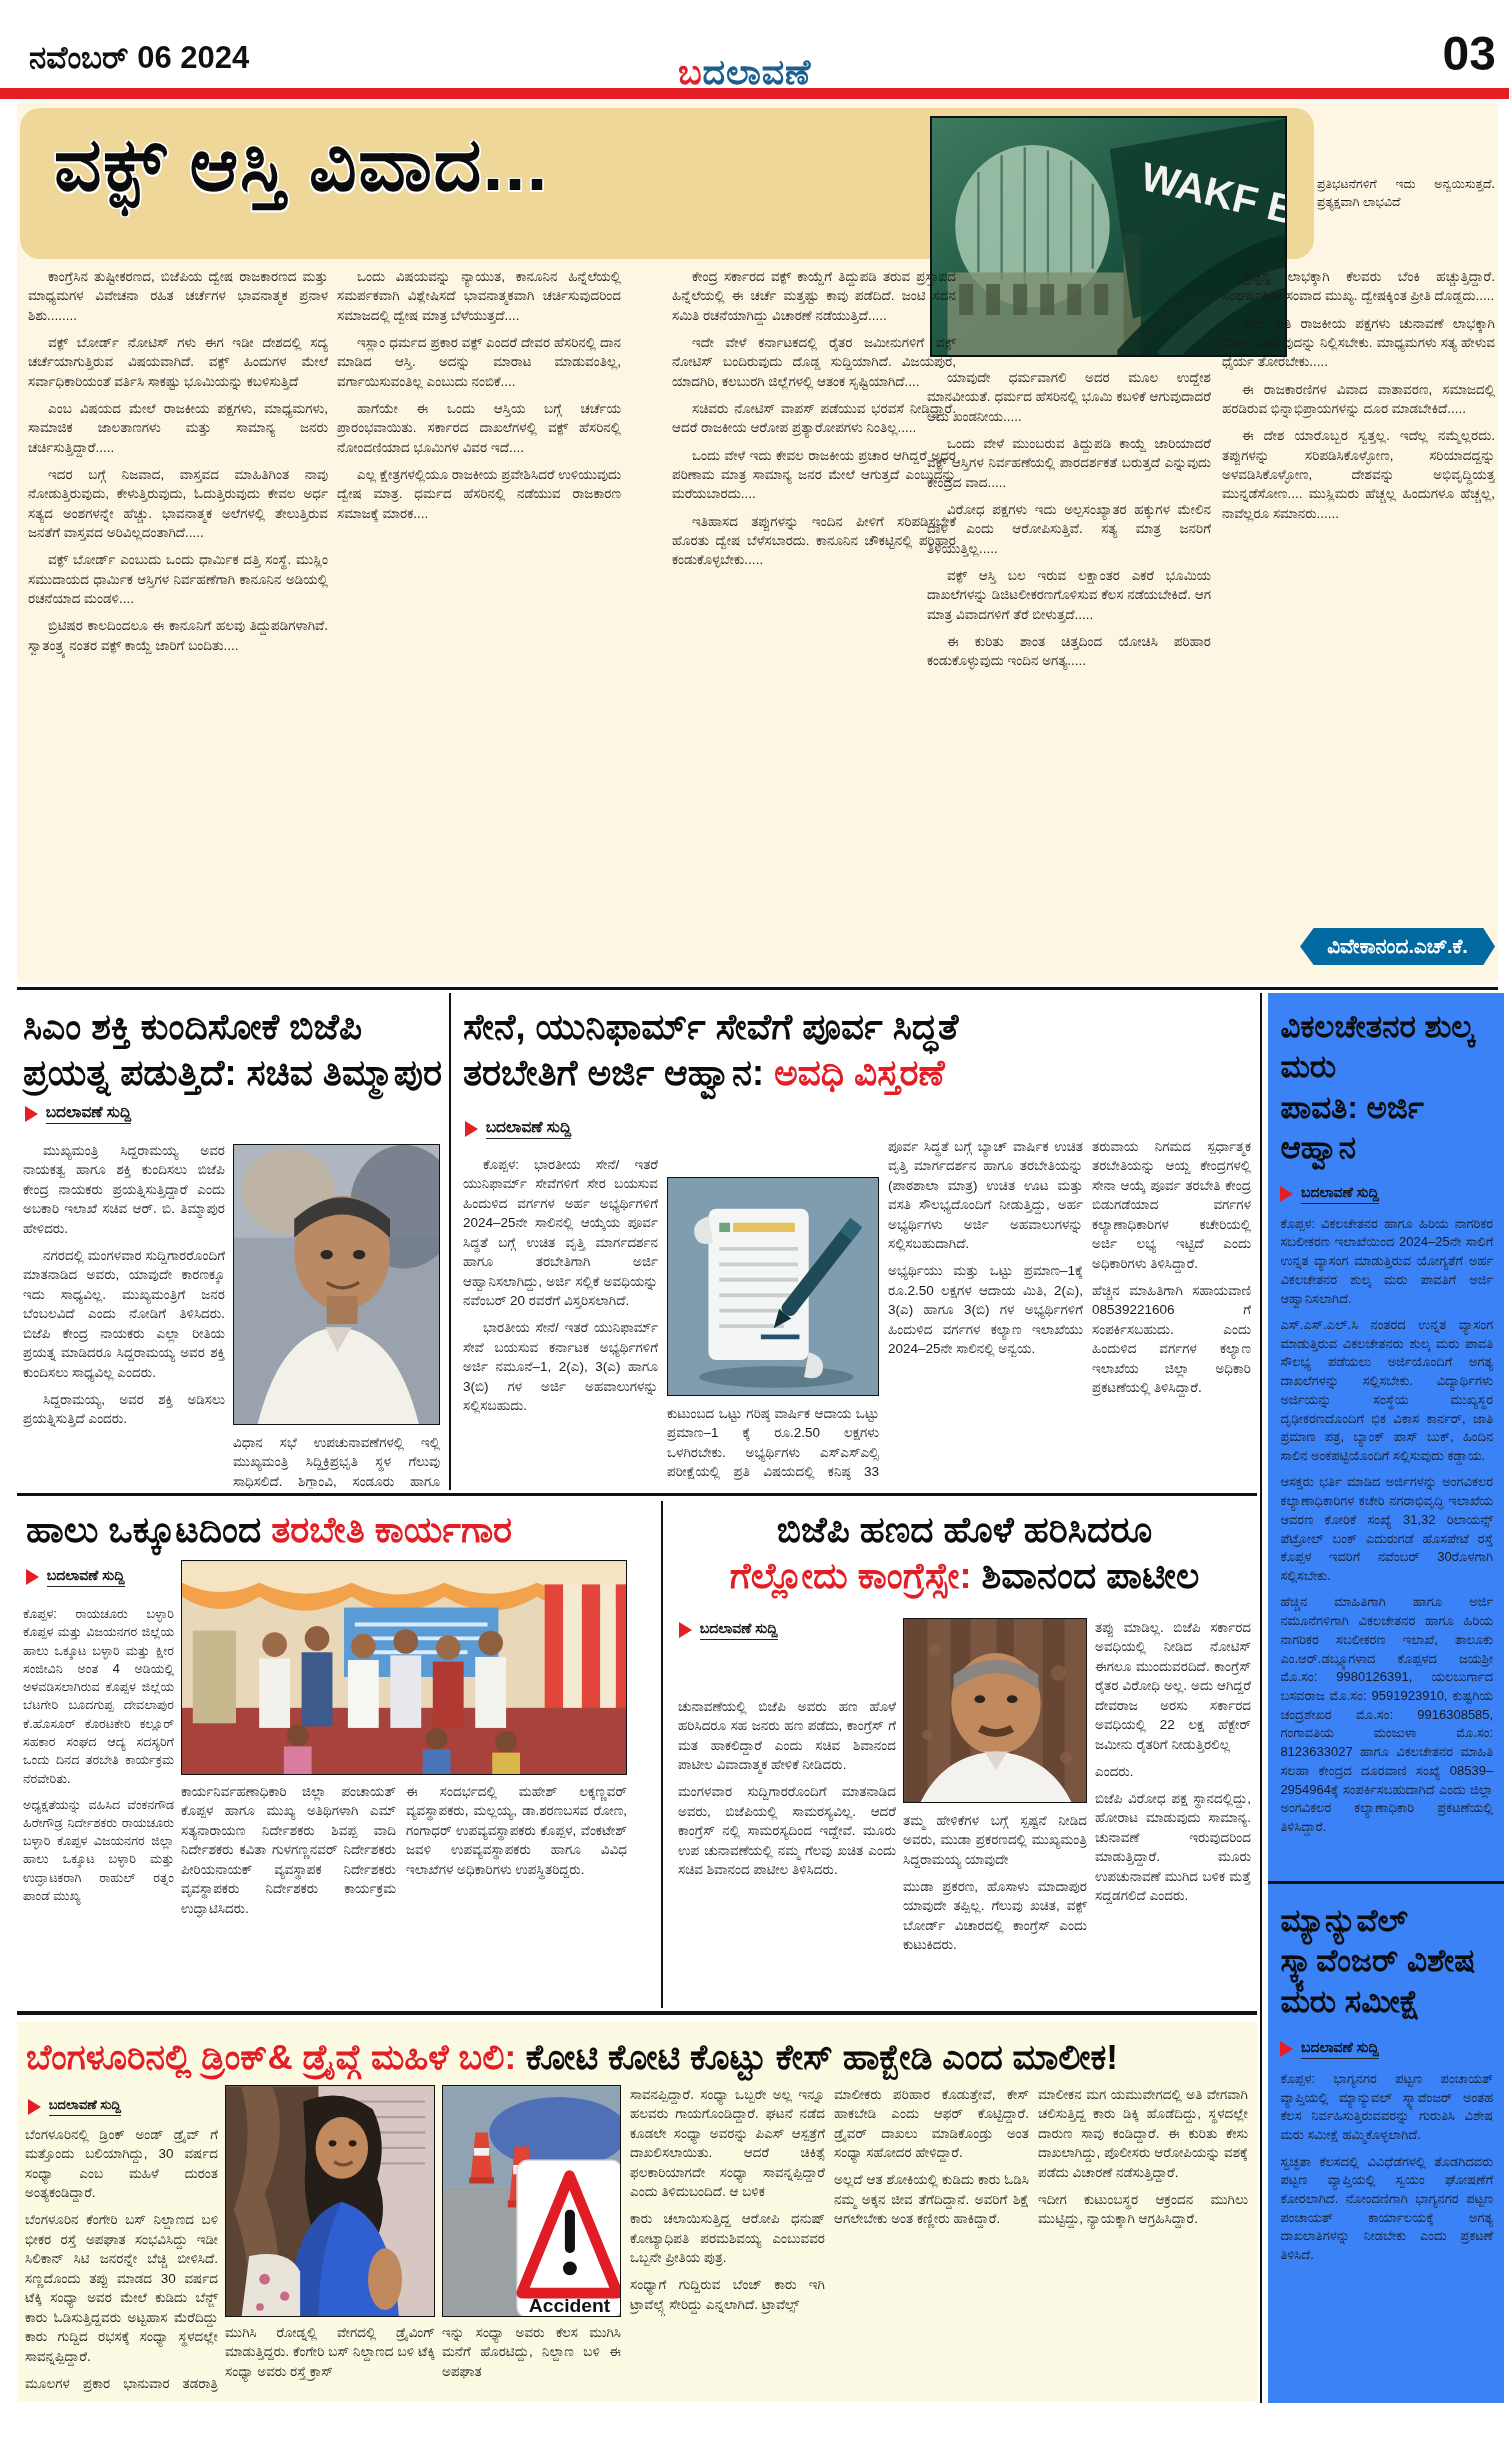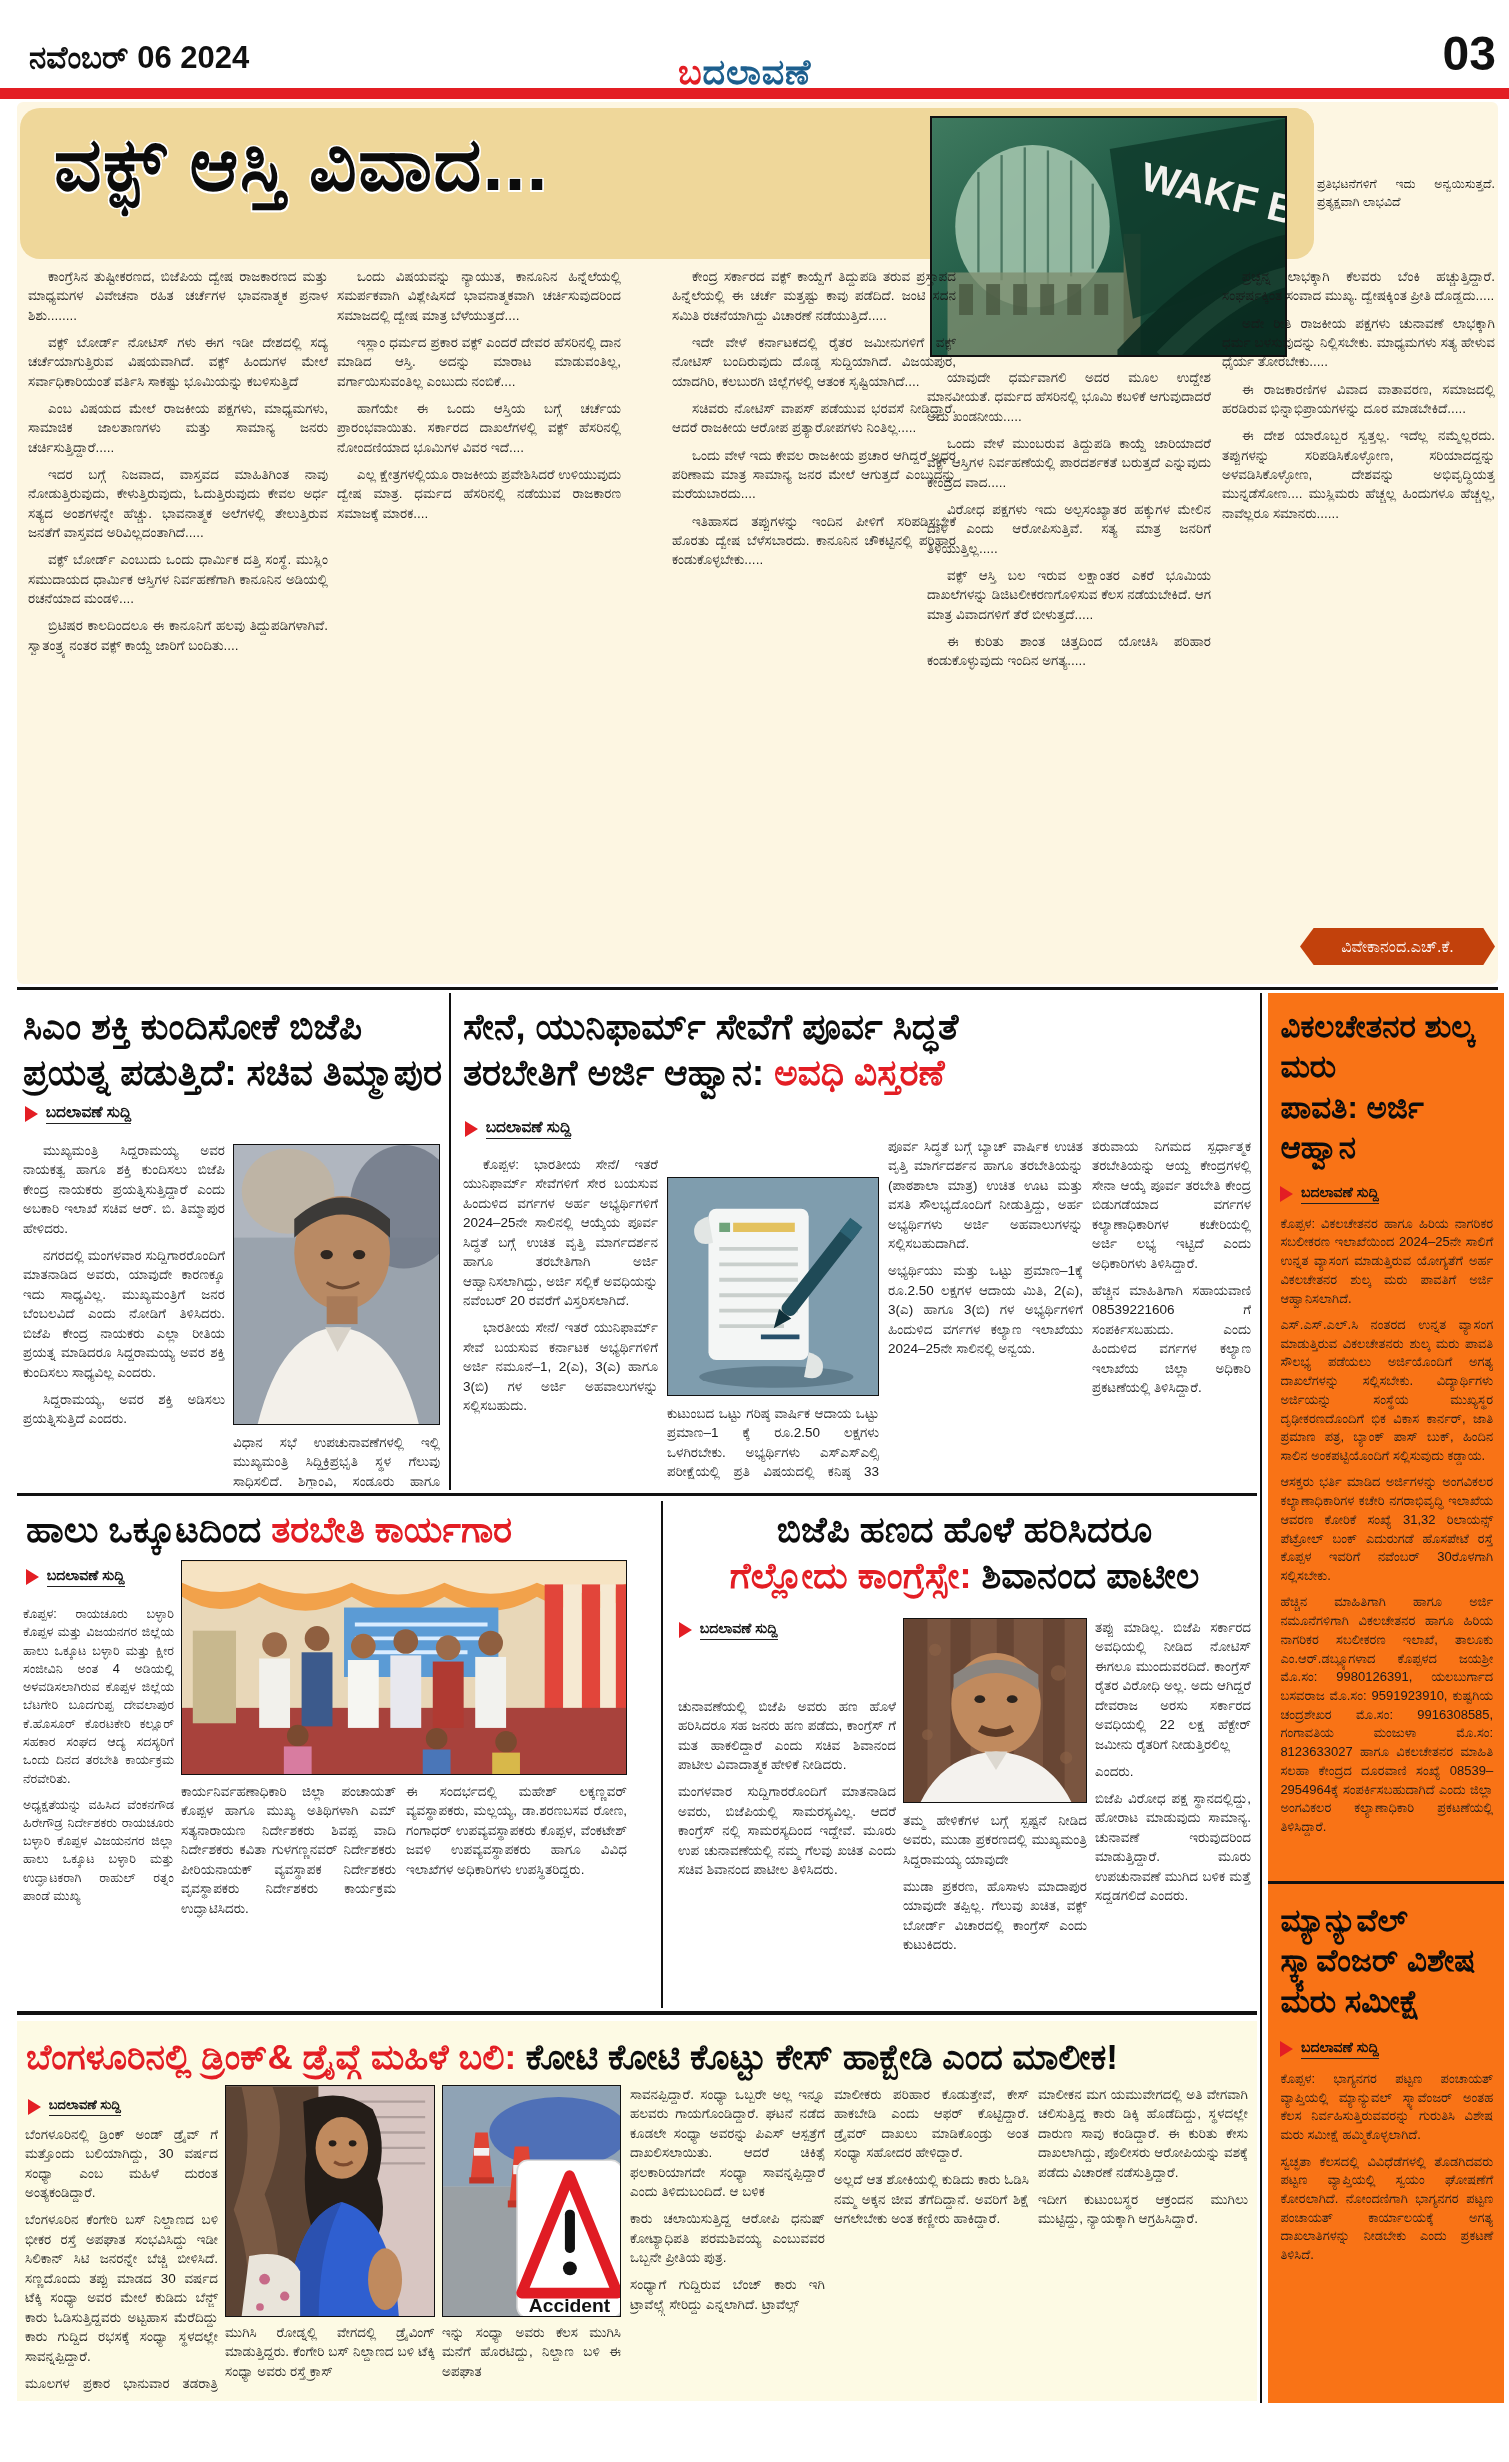--- a/index.html
+++ b/index.html
@@ -13,23 +13,23 @@
   .red{color:#e31e24;}
   .blue{color:#1d5f8e;}
   .byline{display:flex;align-items:center;gap:7.7px;font-weight:bold;font-size:15.4px;color:#111;}
   .byline .tri{width:0;height:0;border-top:8.5px solid transparent;border-bottom:8.5px solid transparent;border-left:13px solid #e31e24;}
   .byline .lbl{border-bottom:1.5px solid #222;padding-bottom:2.3px;}
   .vdiv{width:2.3px;background:#111;}
   .hdiv{height:3.1px;background:#111;}
   .photo{border:1.5px solid #111;overflow:hidden;background:#888;}
   .cream{background:#fdf6e2;}
   .tanbox{background:#efd79a;border-radius:20px;}
-  .bluebox{background:#f97316;}
+  .bluebox{background:#3b82f6;}
   .yellowbox{background:#fdfae4;}
-  .ribbon{background:#c2410c;color:#fff;font-weight:normal;font-size:16px;display:flex;align-items:center;justify-content:center;
+  .ribbon{background:#0369a1;color:#fff;font-weight:bold;font-size:20px;display:flex;align-items:center;justify-content:center;
           clip-path:polygon(7% 0,94% 0,100% 50%,94% 100%,7% 100%,0 50%);}
   .lead-headline{font-size:74px;font-weight:800;letter-spacing:1.5px;color:#0b0b0b;
                  text-shadow:1.5px 1.5px 0 #fff,-1.5px -1.5px 0 #fff,1.5px -1.5px 0 #fff,-1.5px 1.5px 0 #fff;}
   .h2line{font-size:36px;line-height:1.28;}
   .h3line{font-size:31px;line-height:1.3;}
 </style>
 </head>
 <body>
 
 <div class="page">

